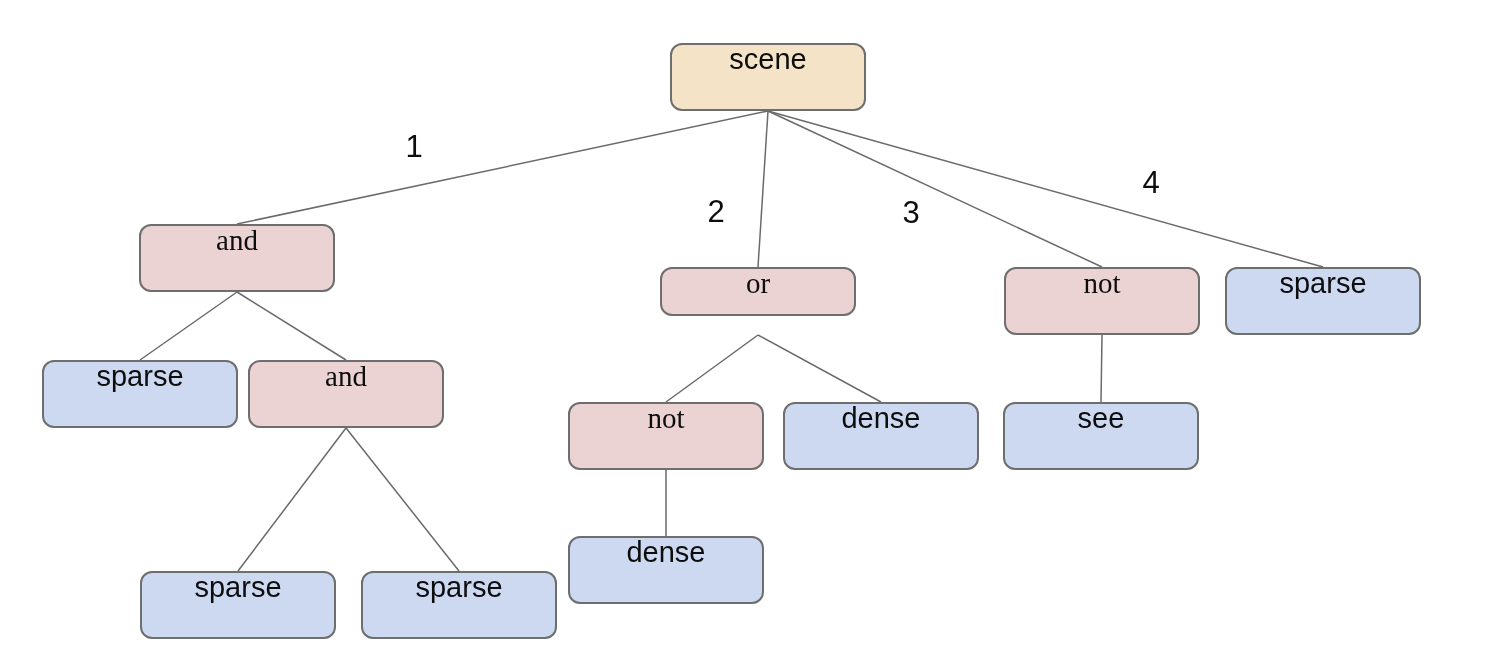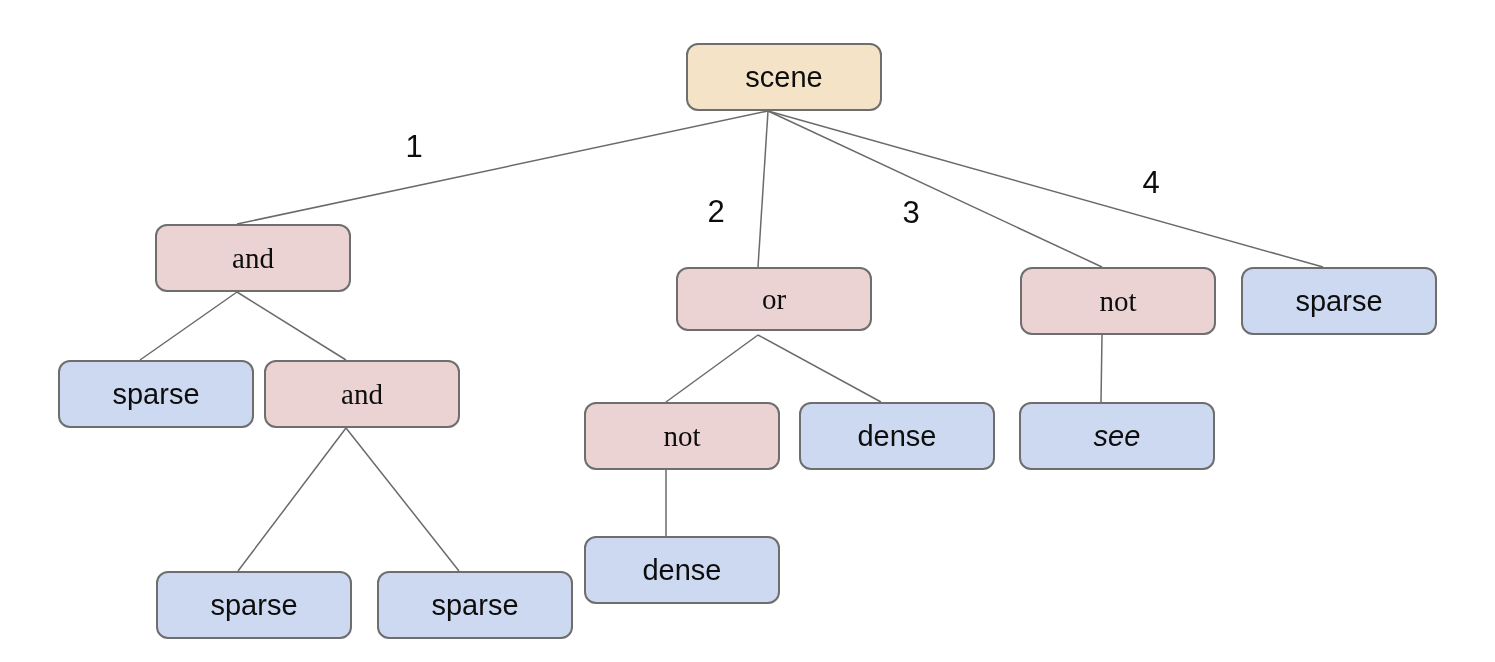--- a/index.html
+++ b/index.html
@@ -25,26 +25,24 @@
   #edge-layer line {
     stroke: var(--edge, #6a6a6a);
     stroke-width: 1.5;
   }
   .node {
     position: absolute;
     box-sizing: border-box;
     border: 2px solid var(--border, #6e6e6e);
     border-radius: 12px;
     display: flex;
-    align-items: center;
     justify-content: center;
     font-size: 29px;
     color: var(--text, #0d0d0d);
     line-height: 1;
-    margin-left: 16px;
   }
   .node.root     { background: var(--root-fill, #f4e3c7); }
   .node.operator { background: var(--operator-fill, #ecd3d3); font-family: Liberation Serif, serif; }
   .node.leaf     { background: var(--leaf-fill, #cdd9f1); }
   .edge-label {
     position: absolute;
     transform: translate(-50%, -50%);
     font-size: 31px;
     color: var(--text, #0d0d0d);
     line-height: 1;
@@ -71,42 +69,42 @@
 <div class="edge-label" style="left: 414px; top: 146px;">1</div>
     <div class="edge-label" style="left: 716px; top: 211px;">2</div>
     <div class="edge-label" style="left: 911px; top: 212px;">3</div>
     <div class="edge-label" style="left: 1151px; top: 182px;">4</div>
     <div class="node root" style="left: 670px; top: 43px; width: 196px; height: 68px;">
       <span>scene</span>
     </div>
     <div class="node operator" style="left: 139px; top: 224px; width: 196px; height: 68px;">
       <span>and</span>
     </div>
-    <div class="node operator" style="left: 660px; top: 267px; width: 196px; height: 64px;">
+    <div class="node operator" style="left: 660px; top: 267px; width: 196px; height: 49px;">
       <span>or</span>
     </div>
     <div class="node operator" style="left: 1004px; top: 267px; width: 196px; height: 68px;">
       <span>not</span>
     </div>
     <div class="node leaf" style="left: 1225px; top: 267px; width: 196px; height: 68px;">
       <span>sparse</span>
     </div>
     <div class="node leaf" style="left: 42px; top: 360px; width: 196px; height: 68px;">
       <span>sparse</span>
     </div>
     <div class="node operator" style="left: 248px; top: 360px; width: 196px; height: 68px;">
       <span>and</span>
     </div>
     <div class="node operator" style="left: 568px; top: 402px; width: 196px; height: 68px;">
       <span>not</span>
     </div>
     <div class="node leaf" style="left: 783px; top: 402px; width: 196px; height: 68px;">
       <span>dense</span>
     </div>
-    <div class="node leaf" style="left: 1003px; top: 402px; width: 196px; height: 68px; font-style: italic;">
+    <div class="node leaf" style="left: 1003px; top: 402px; width: 196px; height: 68px;">
       <span>see</span>
     </div>
     <div class="node leaf" style="left: 568px; top: 536px; width: 196px; height: 68px;">
       <span>dense</span>
     </div>
     <div class="node leaf" style="left: 140px; top: 571px; width: 196px; height: 68px;">
       <span>sparse</span>
     </div>
     <div class="node leaf" style="left: 361px; top: 571px; width: 196px; height: 68px;">
       <span>sparse</span>

